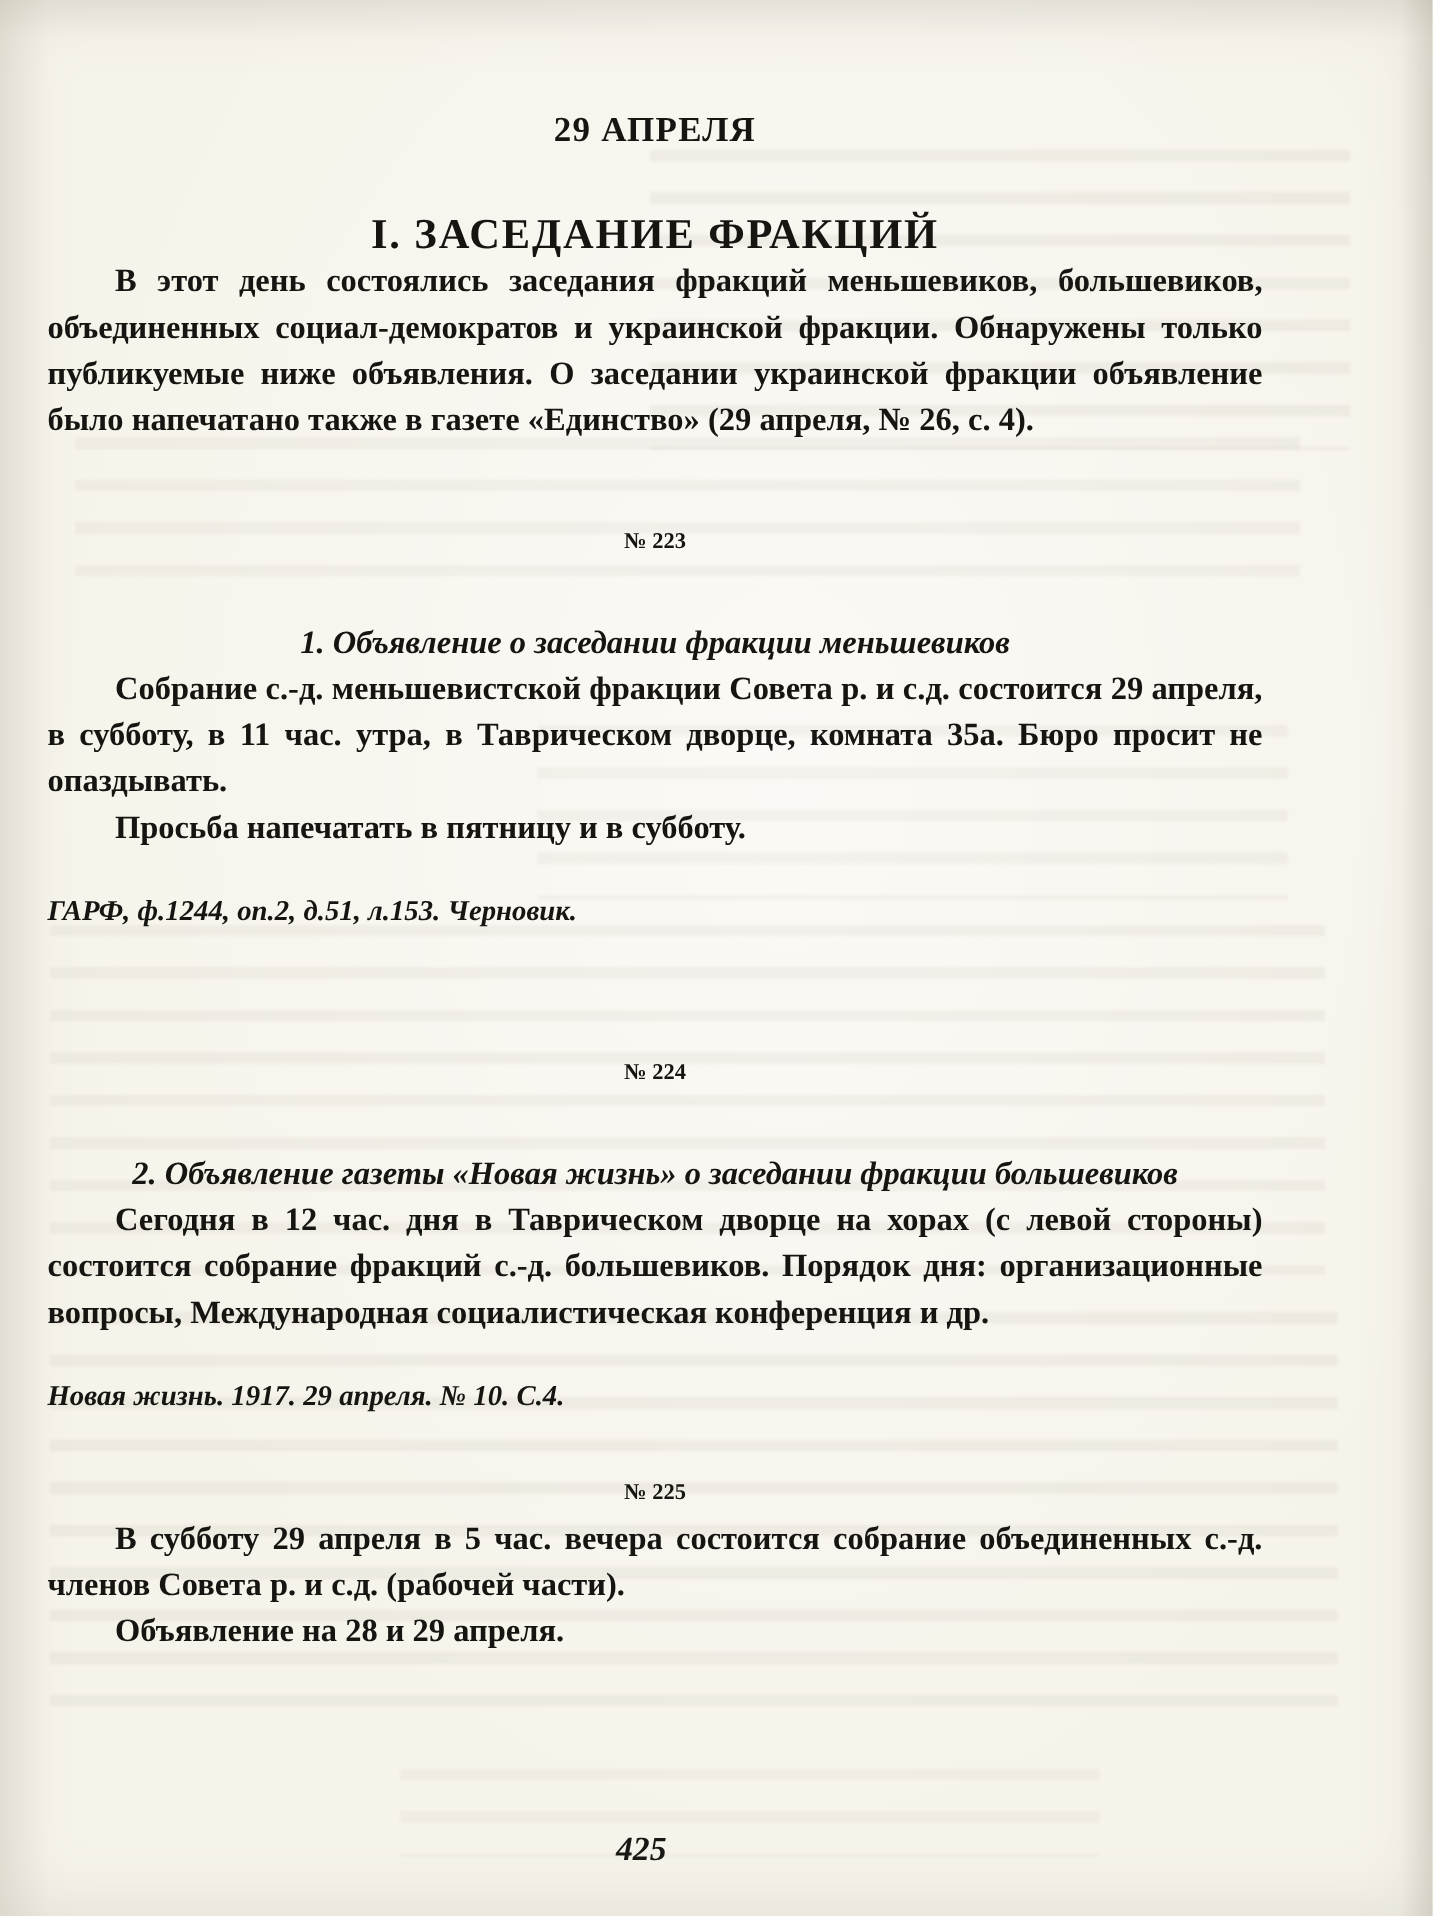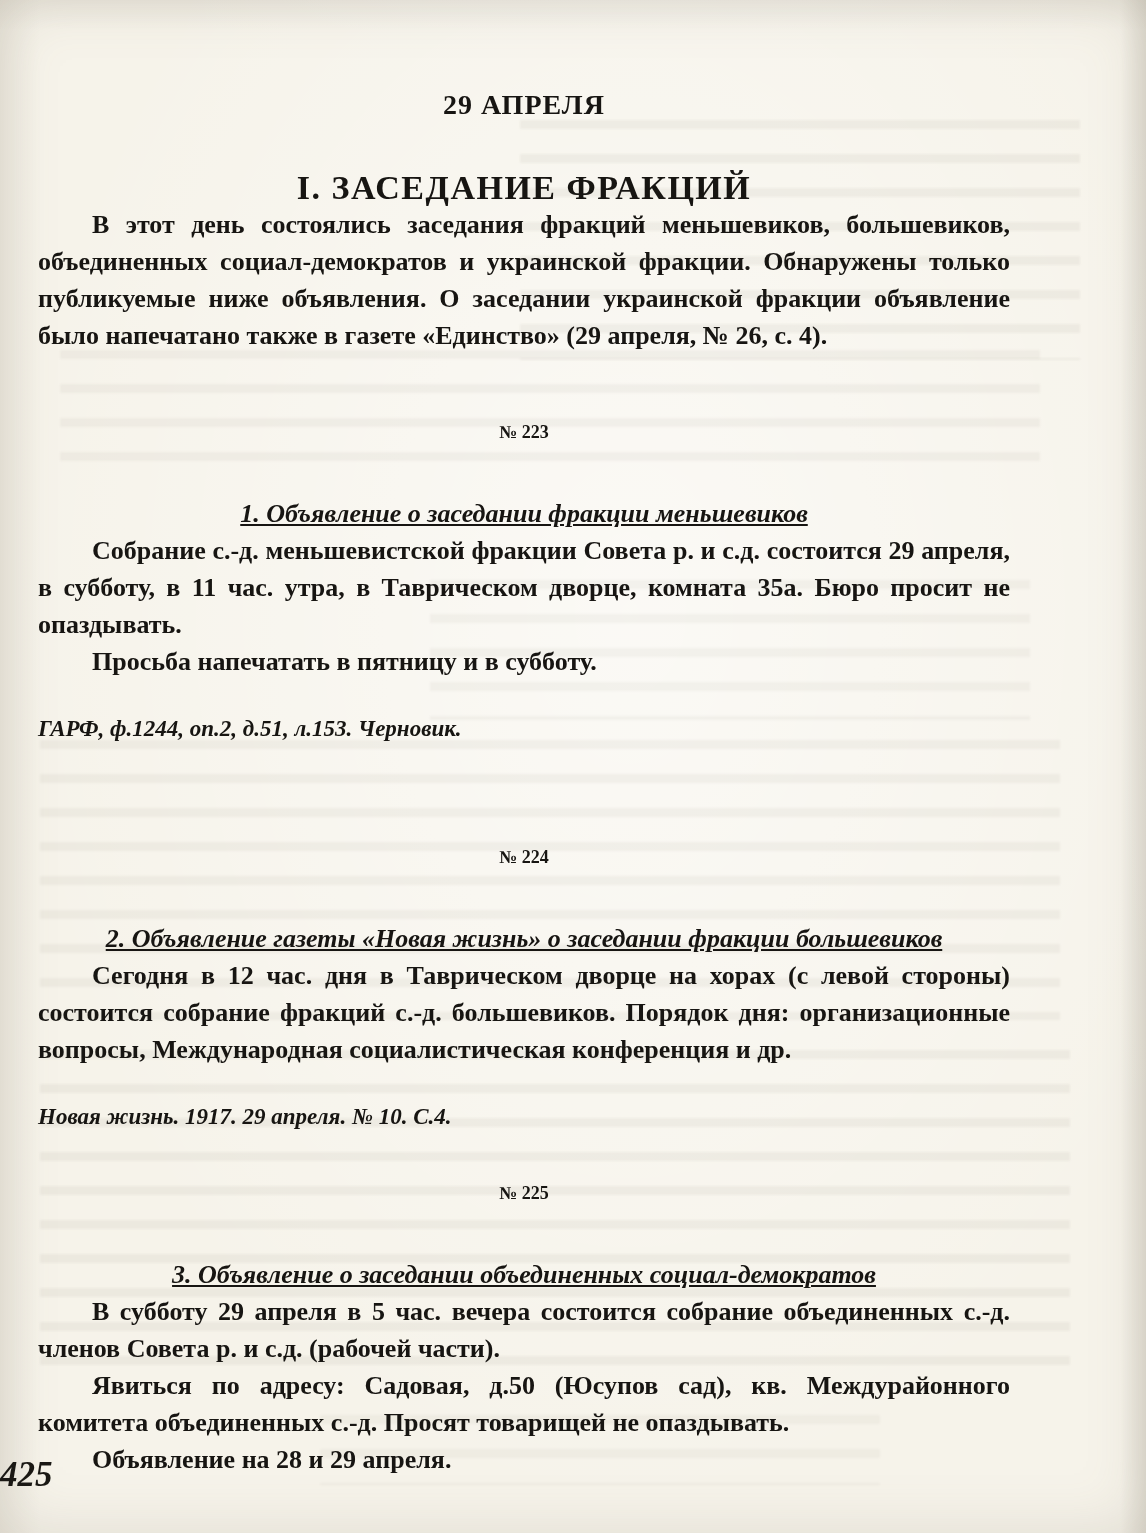--- a/index.html
+++ b/index.html
@@ -83,39 +83,39 @@
     text-align: center;
     font-weight: bold;
     font-size: 18px;
   }
   .doc-title {
     text-align: center;
     font-style: italic;
     font-weight: bold;
     font-size: 26px;
     margin-top: 44px;
-    text-decoration: underline;
   }
   .doc-body { margin-top: 38px; }
   .source {
     font-style: italic;
     font-weight: bold;
     font-size: 23px;
     margin-top: 30px;
     text-align: left;
   }
   .mt-doc-1 { margin-top: 60px; }   
   .mt-doc-2 { margin-top: 92px; }   
   .mt-doc-3 { margin-top: 40px; }   
   .page-number {
     position: absolute;
     left: 0;
     right: 120px;
     bottom: 38px;
-    font-size: 35px;
+    text-align: center;
+    font-size: 27px;
     font-weight: bold;
     font-style: italic;
     color: #1a1814;
   }
 </style>
 </head>
 <body>
 
 <div class="page">
   <div class="ghost ghost-1"></div>
@@ -143,23 +143,21 @@
 
     <section class="doc">
       <div class="doc-number mt-doc-2">№ 224</div>
       <div class="doc-title">2. Объявление газеты «Новая жизнь» о заседании фракции большевиков</div>
       <p class="body-par doc-body">Сегодня в 12 час. дня в Таврическом дворце на хорах (с левой стороны) состоится собрание фракций с.-д. большевиков. Порядок дня: организационные вопросы, Международная социалистическая конференция и др.</p>
       <div class="source">Новая жизнь. 1917. 29 апреля. № 10. С.4.</div>
     </section>
 
     <section class="doc">
       <div class="doc-number mt-doc-3">№ 225</div>
-      <div class="doc-title">3. Объявление о заседании объединенных социал-демократов</div>
       <p class="body-par doc-body">В субботу 29 апреля в 5 час. вечера состоится собрание объединенных с.-д. членов Совета р. и с.д. (рабочей части).</p>
-      <p class="body-par">Явиться по адресу: Садовая, д.50 (Юсупов сад), кв. Междурайонного комитета объединенных с.-д. Просят товарищей не опаздывать.</p>
       <p class="body-par">Объявление на 28 и 29 апреля.</p>
 
     </section>
 
   </div>
 
   <div class="page-number">425</div>
 </div>
 
 </body></html>

